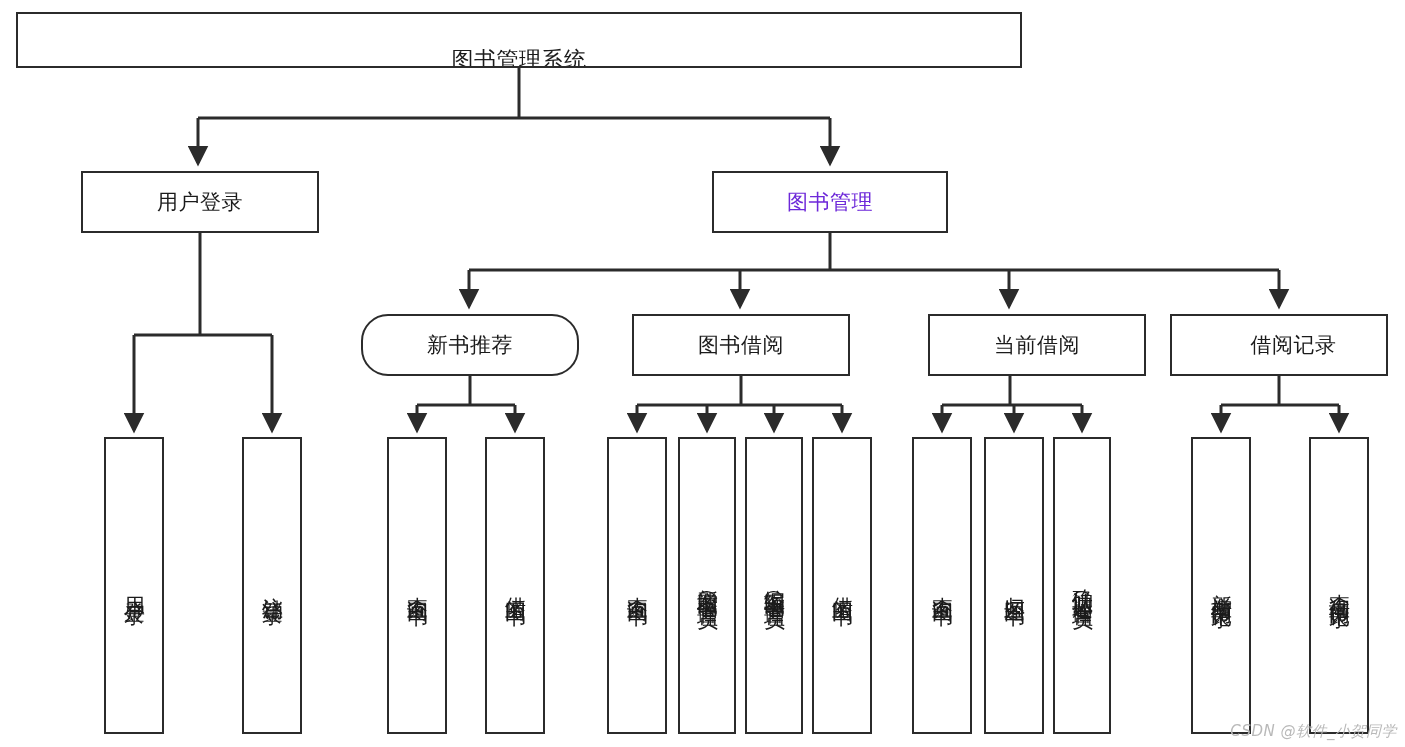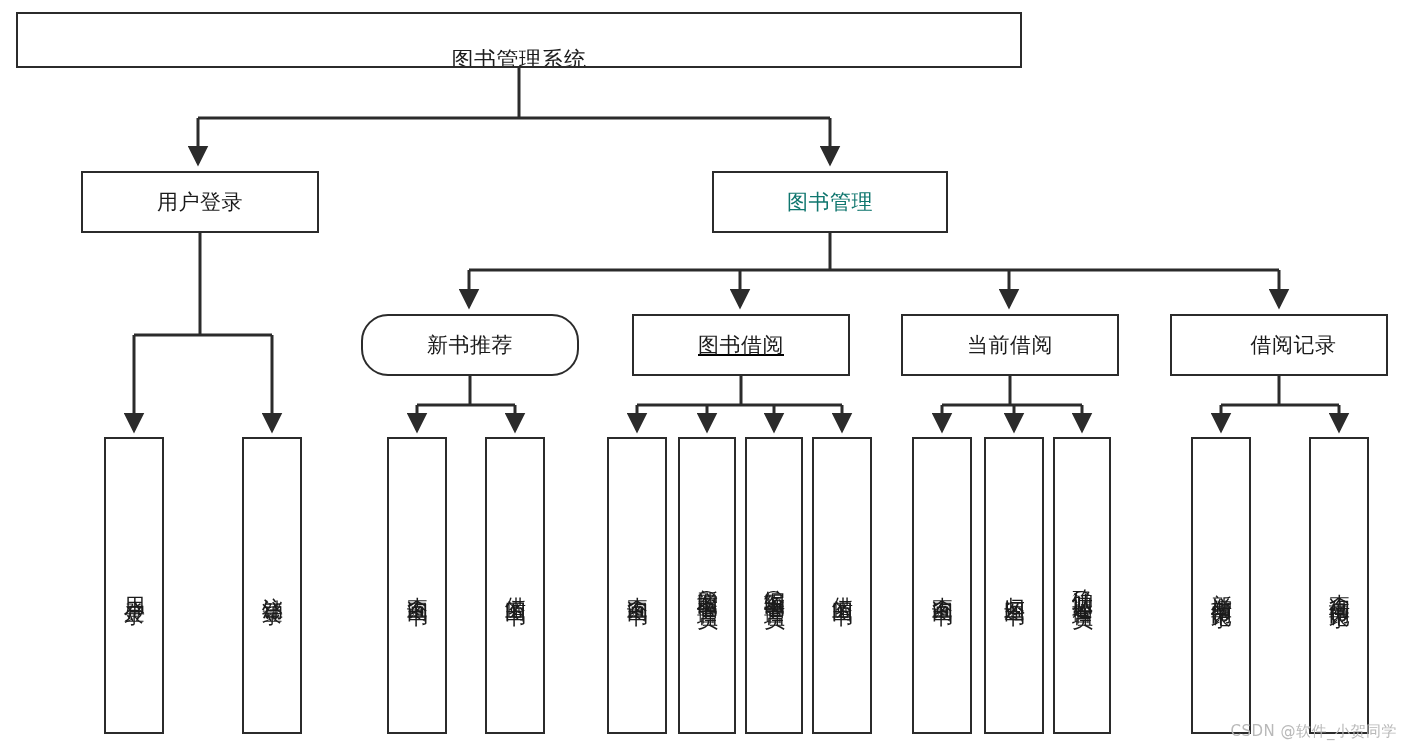--- a/index.html
+++ b/index.html
@@ -130,30 +130,30 @@
   </svg>
 
   <div class="node root horizontal" style="left: 16px; top: 12px; width: 1006px; height: 56px; border-color: rgb(43, 43, 43); background: rgb(255, 255, 255);">
     <span class="node-label" style="color: rgb(27, 27, 27);">图书管理系统</span>
   </div>
 
   <div class="node horizontal" style="left: 81px; top: 171px; width: 238px; height: 62px; border-color: rgb(43, 43, 43); background: rgb(255, 255, 255);">
     <span class="node-label" style="color: rgb(27, 27, 27);">用户登录</span>
   </div>
   <div class="node horizontal" style="left: 712px; top: 171px; width: 236px; height: 62px; border-color: rgb(43, 43, 43); background: rgb(255, 255, 255);">
-    <span class="node-label" style="color: #0f766e;">图书管理</span>
+    <span class="node-label" style="color: #6d28d9;">图书管理</span>
   </div>
 
   <div class="node horizontal" style="left: 361px; top: 314px; width: 218px; height: 62px; border-color: rgb(43, 43, 43); background: rgb(255, 255, 255); border-radius: 27px;">
     <span class="node-label" style="color: rgb(27, 27, 27);">新书推荐</span>
   </div>
-  <div class="node horizontal" style="left: 632px; top: 314px; width: 218px; height: 62px; border-color: rgb(43, 43, 43); background: rgb(255, 255, 255); text-decoration: underline;">
+  <div class="node horizontal" style="left: 632px; top: 314px; width: 218px; height: 62px; border-color: rgb(43, 43, 43); background: rgb(255, 255, 255);">
     <span class="node-label" style="color: rgb(27, 27, 27);">图书借阅</span>
   </div>
-  <div class="node horizontal" style="left: 901px; top: 314px; width: 218px; height: 62px; border-color: rgb(43, 43, 43); background: rgb(255, 255, 255);">
+  <div class="node horizontal" style="left: 928px; top: 314px; width: 218px; height: 62px; border-color: rgb(43, 43, 43); background: rgb(255, 255, 255);">
     <span class="node-label" style="color: rgb(27, 27, 27);">当前借阅</span>
   </div>
   <div class="node horizontal" style="left: 1170px; top: 314px; width: 218px; height: 62px; border-color: rgb(43, 43, 43); background: rgb(255, 255, 255); padding-left: 29px;">
     <span class="node-label" style="color: rgb(27, 27, 27);">借阅记录</span>
   </div>
 
   <div class="node vertical" style="left: 104px; top: 437px; width: 60px; height: 297px; border-color: rgb(43, 43, 43); background: rgb(255, 255, 255);">
     <span class="node-label" style="color: rgb(27, 27, 27);">用户登录</span>
   </div>
   <div class="node vertical" style="left: 242px; top: 437px; width: 60px; height: 297px; border-color: rgb(43, 43, 43); background: rgb(255, 255, 255);">
@@ -186,14 +186,14 @@
   <div class="node vertical" style="left: 1053px; top: 437px; width: 58px; height: 297px; border-color: rgb(43, 43, 43); background: rgb(255, 255, 255);">
     <span class="node-label" style="color: rgb(27, 27, 27);">确认归还（管理员）</span>
   </div>
   <div class="node vertical" style="left: 1191px; top: 437px; width: 60px; height: 297px; border-color: rgb(43, 43, 43); background: rgb(255, 255, 255);">
     <span class="node-label" style="color: rgb(27, 27, 27);">新增借阅记录</span>
   </div>
   <div class="node vertical" style="left: 1309px; top: 437px; width: 60px; height: 297px; border-color: rgb(43, 43, 43); background: rgb(255, 255, 255);">
     <span class="node-label" style="color: rgb(27, 27, 27);">查询借阅记录</span>
   </div>
 
-  <div class="watermark" style="color: rgb(185, 185, 185);">CSDN @软件_小贺同学</div>
+  <div class="watermark" style="color: rgb(185, 185, 185); font-style: italic;">CSDN @软件_小贺同学</div>
 </div>
 
 </body></html>

